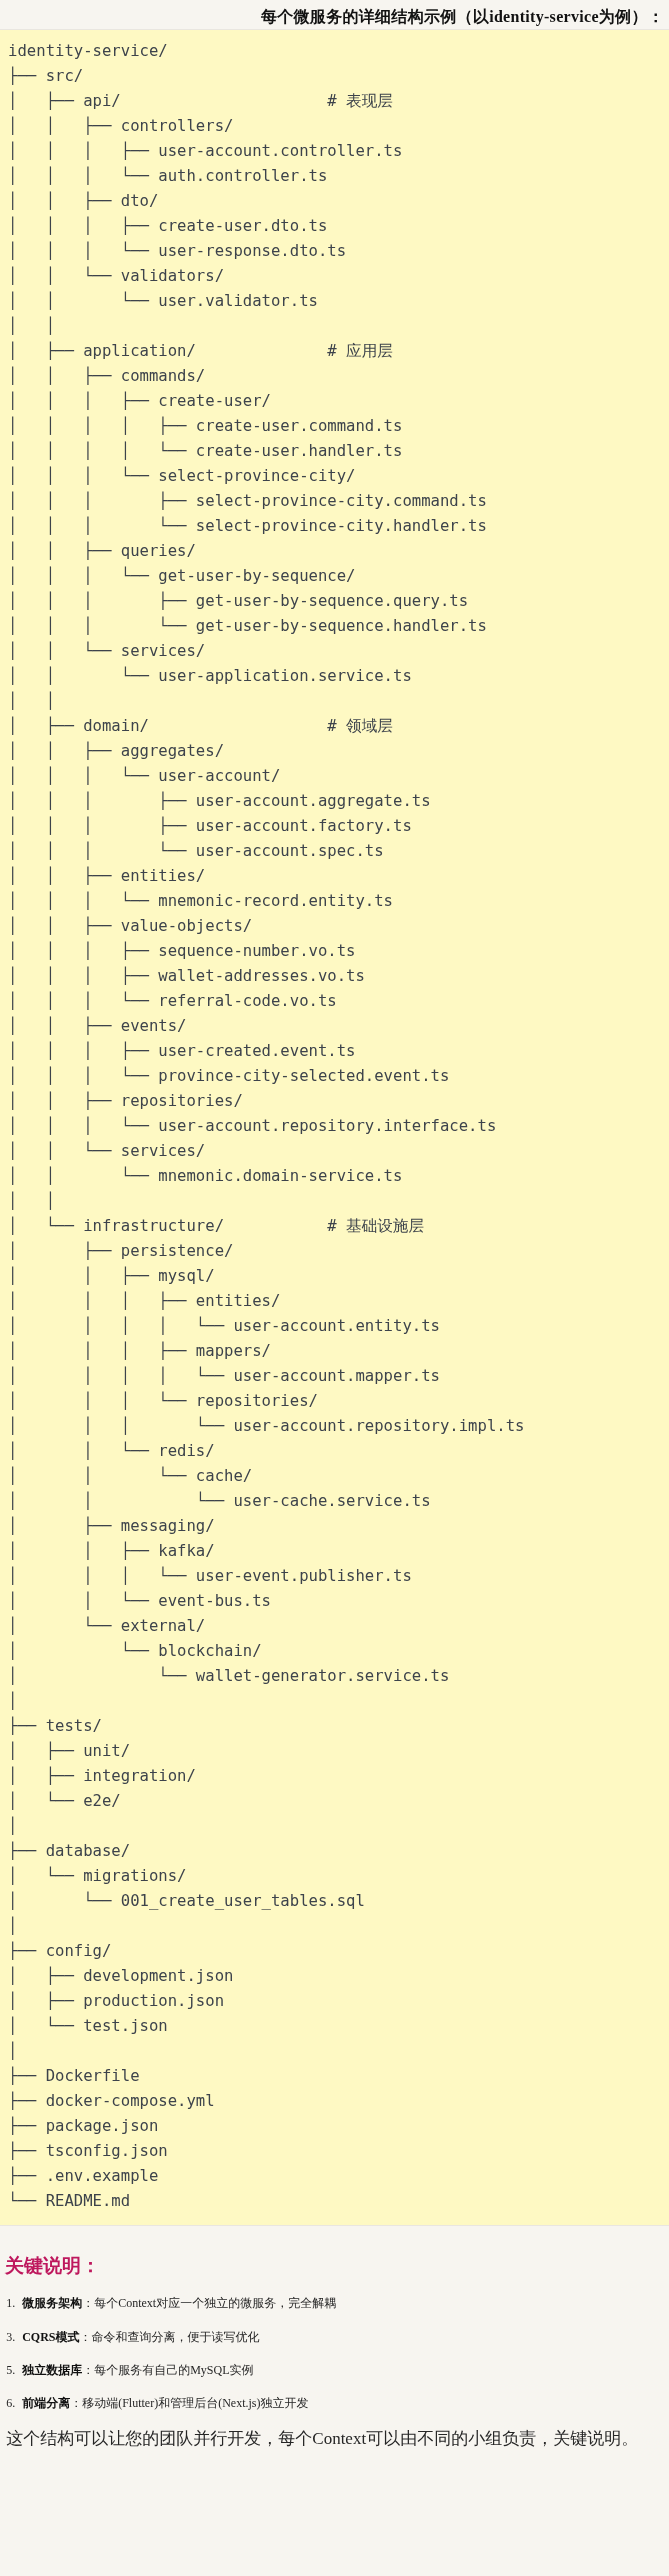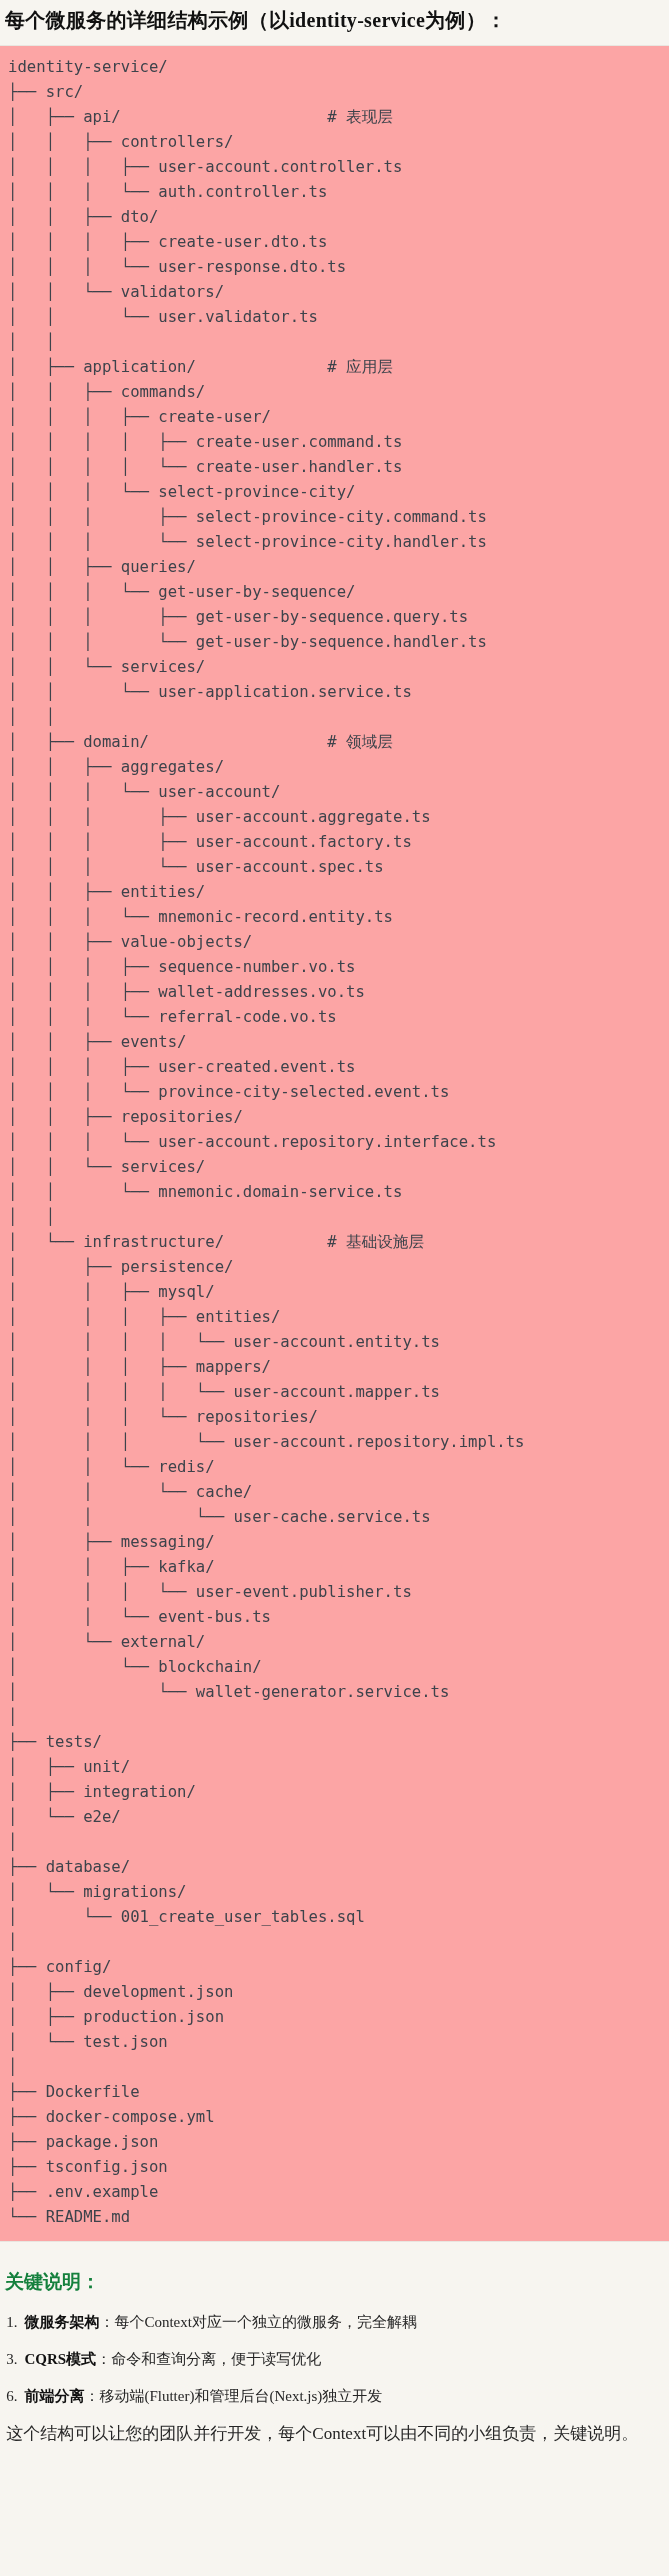--- a/index.html
+++ b/index.html
@@ -9,54 +9,55 @@
   }
   body {
     width: 669px;
     font-family: "Liberation Serif", serif;
     color: #202020;
     padding-bottom: 6.3px;
   }
   .doc-title {
     font-family: "Liberation Serif", serif;
     font-weight: 700;
-    font-size: 20px;
+    font-size: 16px;
     line-height: 1.3;
     color: #111111;
     padding: 6.9px 5px 0 5px;
     letter-spacing: 0.3px;
+    text-align: right;
   }
   .code-block {
-    margin-top: 12px;
-    background: #fca5a5;
+    margin-top: 1px;
+    background: #fef9c3;
     border-top: 0.6px solid #e9e6e0;
     border-bottom: 0.6px solid #e9e6e0;
     padding: 9.4px 6.3px 10.6px 8.1px;
   }
   .code-block pre {
     margin: 0;
     font-family: "DejaVu Sans Mono", "Liberation Mono", monospace;
     font-size: 15.6px;
     line-height: 25px;
     color: #3d434b;
     white-space: pre;
   }
   .notes {
     padding: 0 5px;
   }
   .notes-heading {
     margin: 27.5px 0 0 0;
     font-size: 19px;
     font-weight: 700;
-    color: #15803d;
+    color: #be185d;
     font-family: "Liberation Serif", serif;
   }
   .note-item {
     margin-top: 16.3px;
-    font-size: 15px;
+    font-size: 12px;
     line-height: 1.4;
     color: #262626;
   }
   .note-num {
     display: inline-block;
     margin-right: 6.9px;
     margin-left: 1.3px;
   }
   .note-term {
     font-weight: 700;
@@ -168,18 +169,21 @@
 <div class="notes">
   <div class="notes-heading">关键说明：</div>
 
   <div class="note-item">
     <span class="note-num">1.</span><span class="note-term">微服务架构</span><span class="note-desc">：每个Context对应一个独立的微服务，完全解耦</span>
   </div>
   <div class="note-item">
     <span class="note-num">3.</span><span class="note-term">CQRS模式</span><span class="note-desc">：命令和查询分离，便于读写优化</span>
   </div>
   <div class="note-item">
+    <span class="note-num">5.</span><span class="note-term">独立数据库</span><span class="note-desc">：每个服务有自己的MySQL实例</span>
+  </div>
+  <div class="note-item">
     <span class="note-num">6.</span><span class="note-term">前端分离</span><span class="note-desc">：移动端(Flutter)和管理后台(Next.js)独立开发</span>
   </div>
 
   <div class="closing">这个结构可以让您的团队并行开发，每个Context可以由不同的小组负责，关键说明。</div>
 </div>
 
 
 </body></html>

